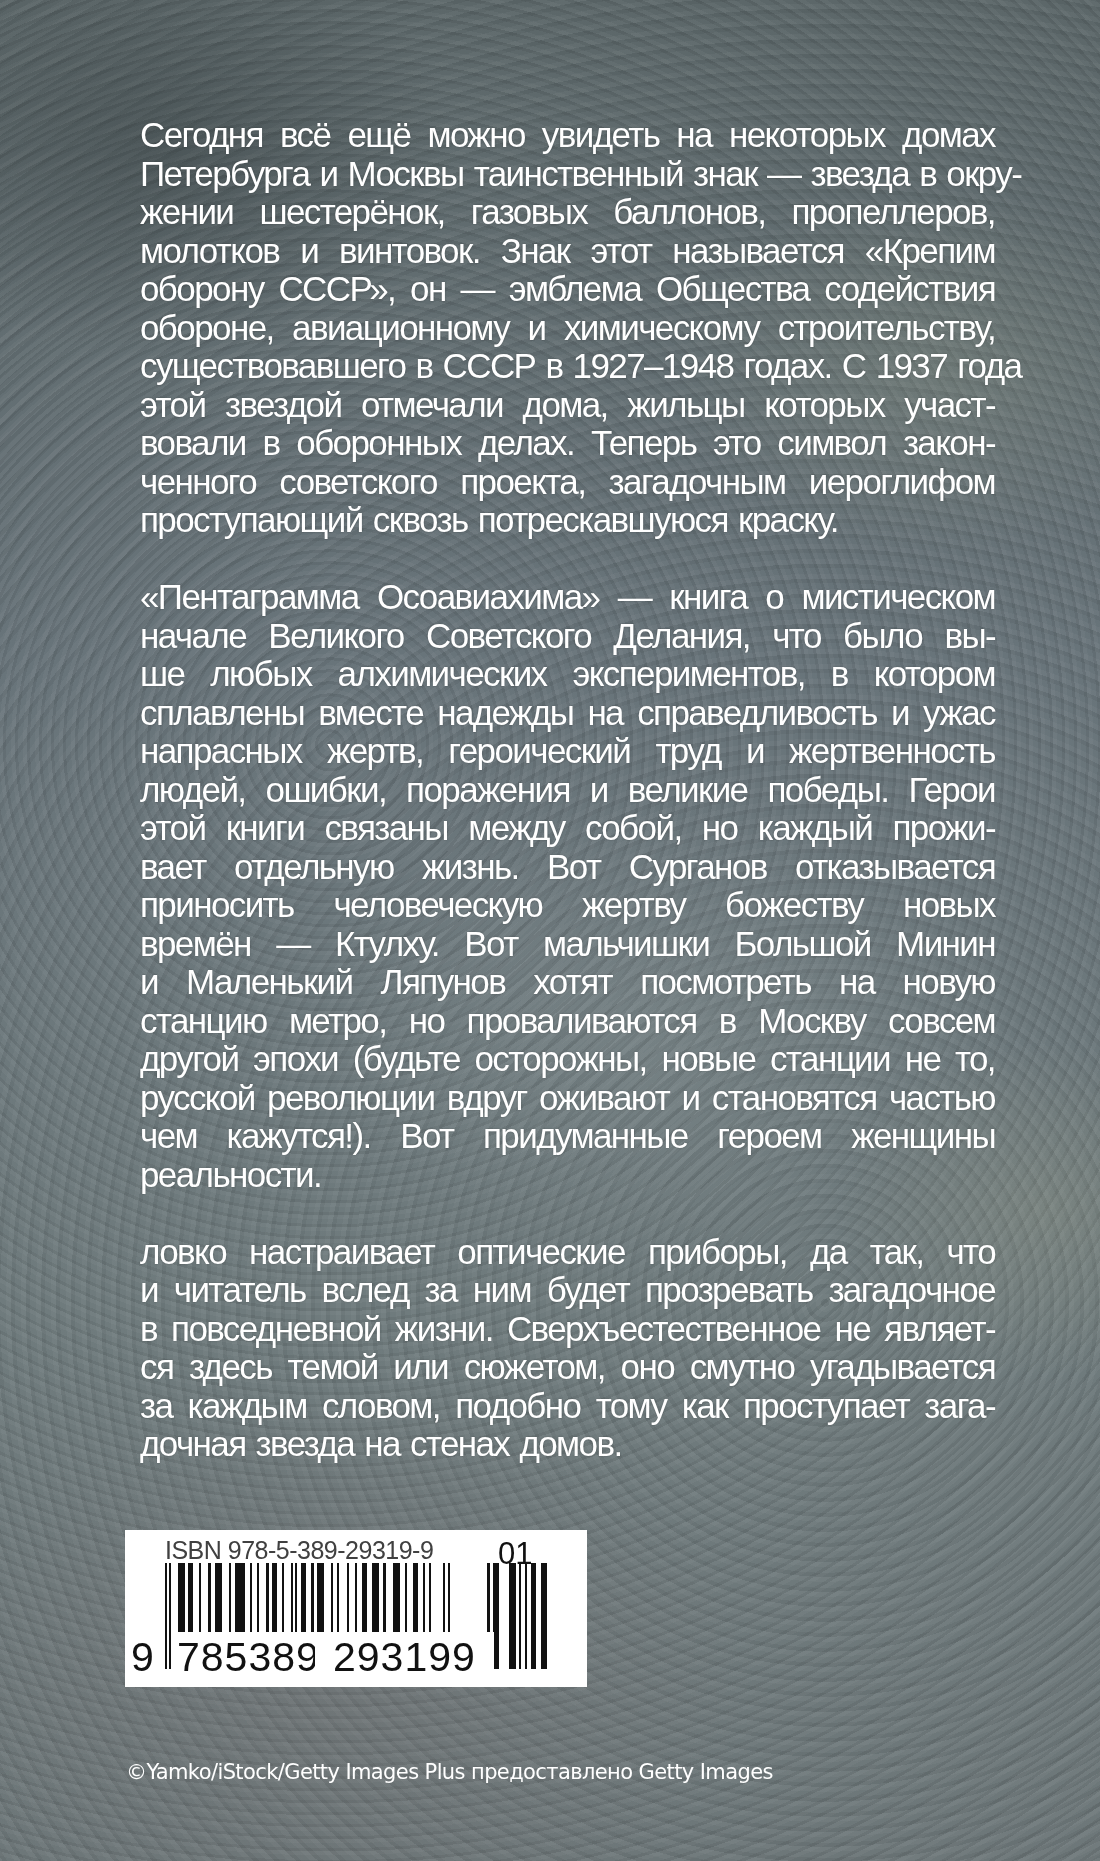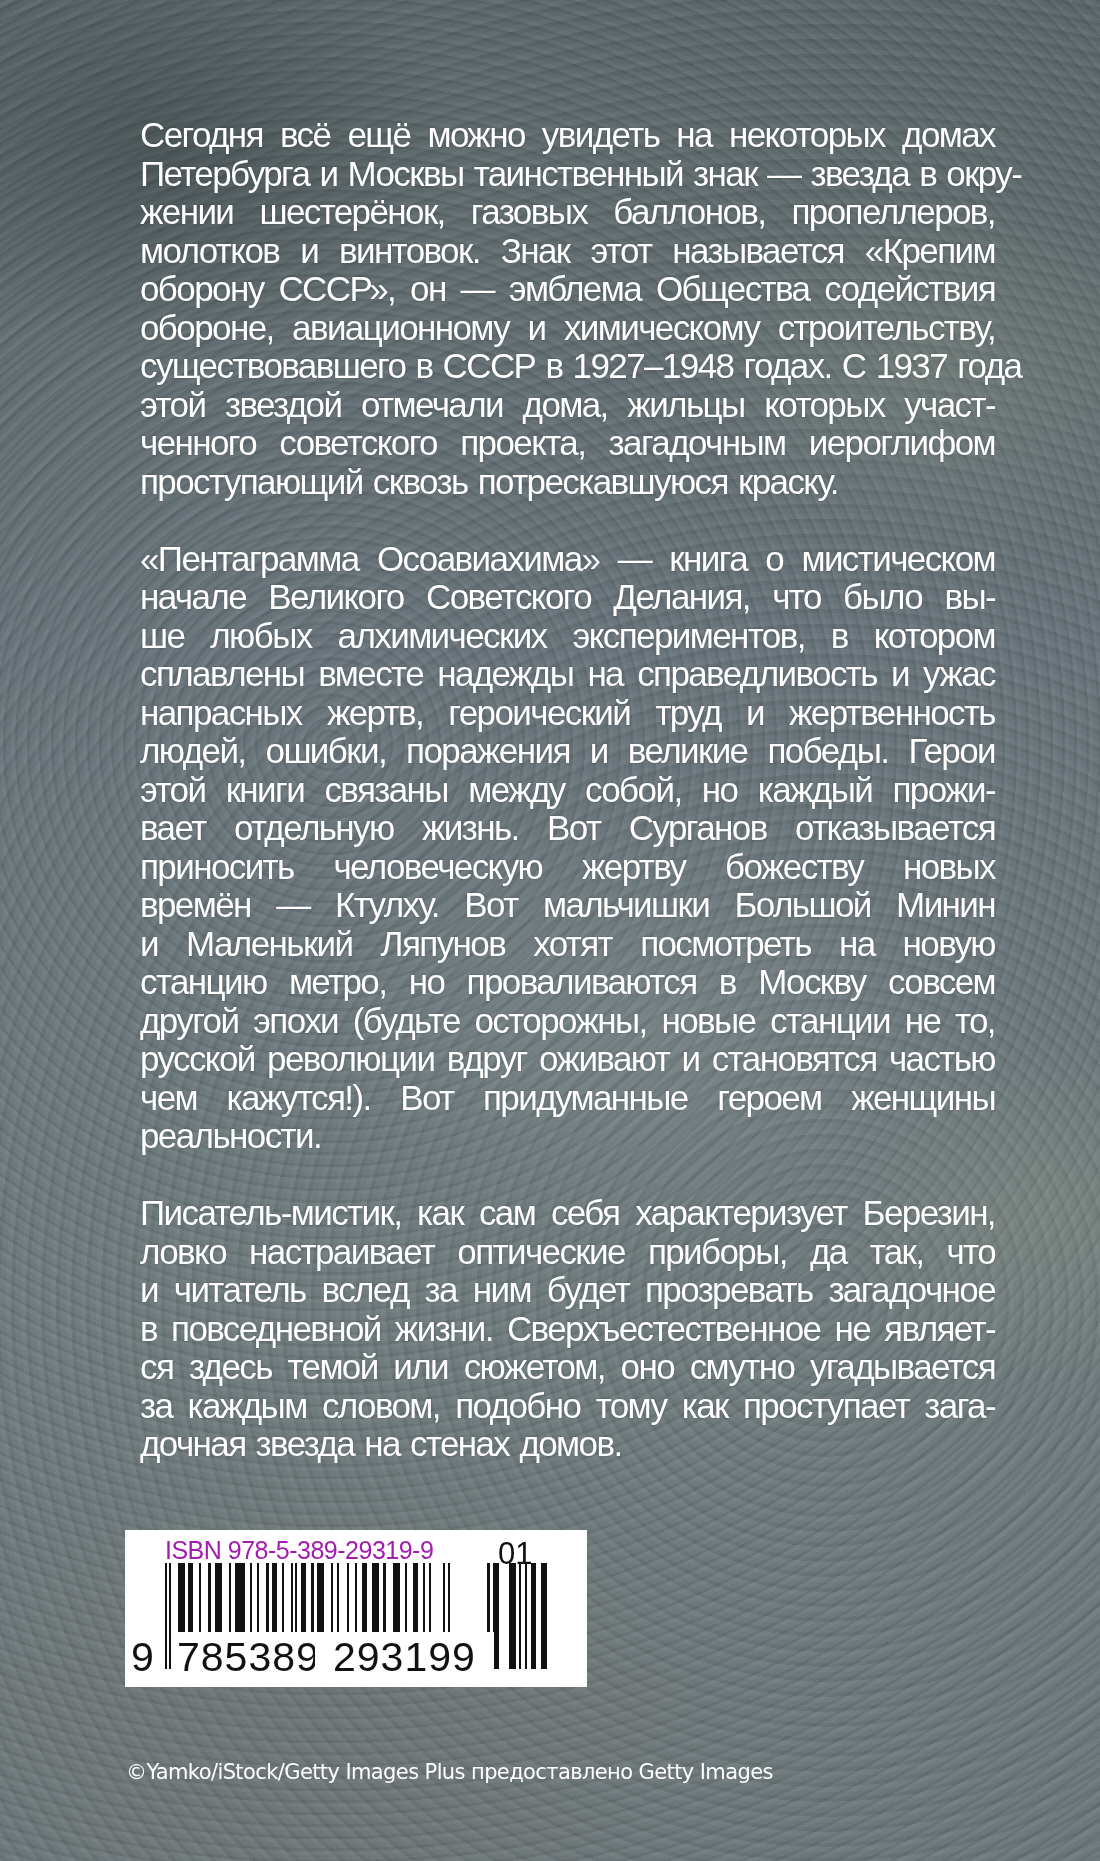--- a/index.html
+++ b/index.html
@@ -27,21 +27,21 @@
   }
   .text-block p { margin: 0 0 38.5px 0; }
   .line { display: block; text-align: justify; text-align-last: justify; white-space: nowrap; margin-left: 12px; }
   .line.last { text-align-last: left; }
   .barcode-box {
     position: absolute; left: 125px; top: 1530px; width: 462px; height: 157px;
     background: #ffffff;
   }
   .isbn-label {
     position: absolute; left: 40px; top: 6px;
-    font-family: "Liberation Sans", sans-serif; font-size: 25px; color: #a21caf;
+    font-family: "Liberation Sans", sans-serif; font-size: 25px; color: #404040;
     letter-spacing: -0.5px;
   }
   .addon-label {
     position: absolute; left: 373px; top: 6px;
     font-family: "Liberation Sans", sans-serif; font-size: 31px; color: #111;
   }
   .bars { position: absolute; left: 40px; top: 33px; height: 106px; width: 290px; }
   .addon-bars { position: absolute; left: 362px; top: 33px; height: 106px; width: 60px; }
   .digits {
     position: absolute; left: 6px; top: 102px; width: 330px; height: 50px;
@@ -66,20 +66,21 @@
 <div class="text-block">
   <p>
     <span class="line">Сегодня всё ещё можно увидеть на некоторых домах</span>
     <span class="line">Петербурга и Москвы таинственный знак — звезда в окру-</span>
     <span class="line">жении шестерёнок, газовых баллонов, пропеллеров,</span>
     <span class="line">молотков и винтовок. Знак этот называется «Крепим</span>
     <span class="line">оборону СССР», он — эмблема Общества содействия</span>
     <span class="line">обороне, авиационному и химическому строительству,</span>
     <span class="line">существовавшего в СССР в 1927–1948 годах. С 1937 года</span>
     <span class="line">этой звездой отмечали дома, жильцы которых участ-</span>
+    <span class="line">вовали в оборонных делах. Теперь это символ закон-</span>
     <span class="line">ченного советского проекта, загадочным иероглифом</span>
     <span class="line last">проступающий сквозь потрескавшуюся краску.</span>
   </p>
   <p>
     <span class="line">«Пентаграмма Осоавиахима» — книга о мистическом</span>
     <span class="line">начале Великого Советского Делания, что было вы-</span>
     <span class="line">ше любых алхимических экспериментов, в котором</span>
     <span class="line">сплавлены вместе надежды на справедливость и ужас</span>
     <span class="line">напрасных жертв, героический труд и жертвенность</span>
     <span class="line">людей, ошибки, поражения и великие победы. Герои</span>
@@ -88,21 +89,20 @@
     <span class="line">приносить человеческую жертву божеству новых</span>
     <span class="line">времён — Ктулху. Вот мальчишки Большой Минин</span>
     <span class="line">и Маленький Ляпунов хотят посмотреть на новую</span>
     <span class="line">станцию метро, но проваливаются в Москву совсем</span>
     <span class="line">другой эпохи (будьте осторожны, новые станции не то,</span>
     <span class="line">русской революции вдруг оживают и становятся частью</span>
     <span class="line">чем кажутся!). Вот придуманные героем женщины</span>
     <span class="line last">реальности.</span>
   </p>
   <p>
-    <span class="line">Писатель-мистик, как сам себя характеризует Березин,</span>
     <span class="line">ловко настраивает оптические приборы, да так, что</span>
     <span class="line">и читатель вслед за ним будет прозревать загадочное</span>
     <span class="line">в повседневной жизни. Сверхъестественное не являет-</span>
     <span class="line">ся здесь темой или сюжетом, оно смутно угадывается</span>
     <span class="line">за каждым словом, подобно тому как проступает зага-</span>
     <span class="line last">дочная звезда на стенах домов.</span>
   </p>
 </div>
 
 <div class="barcode-box">

